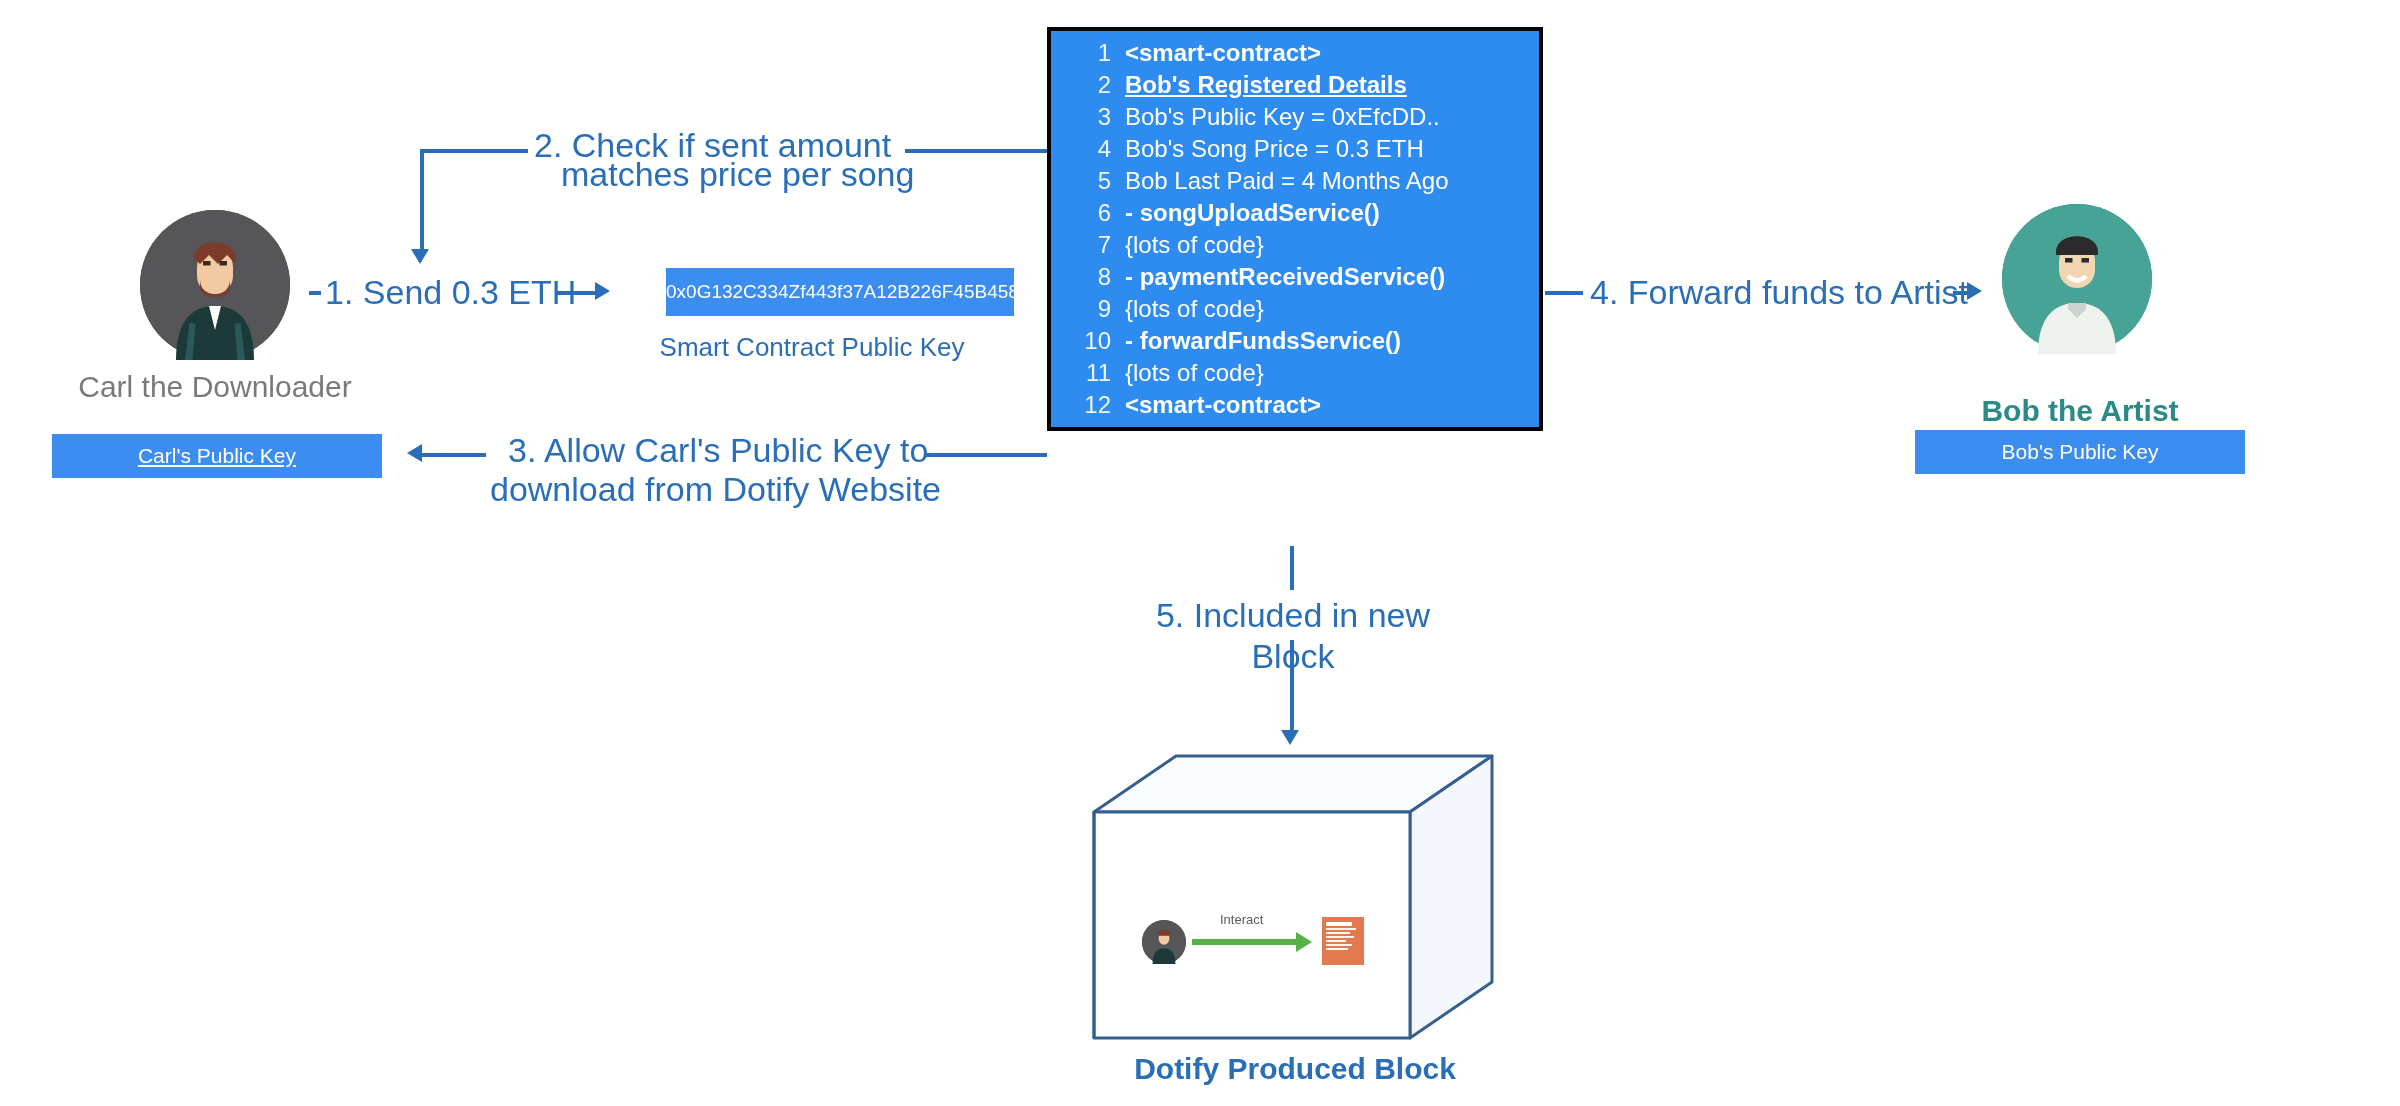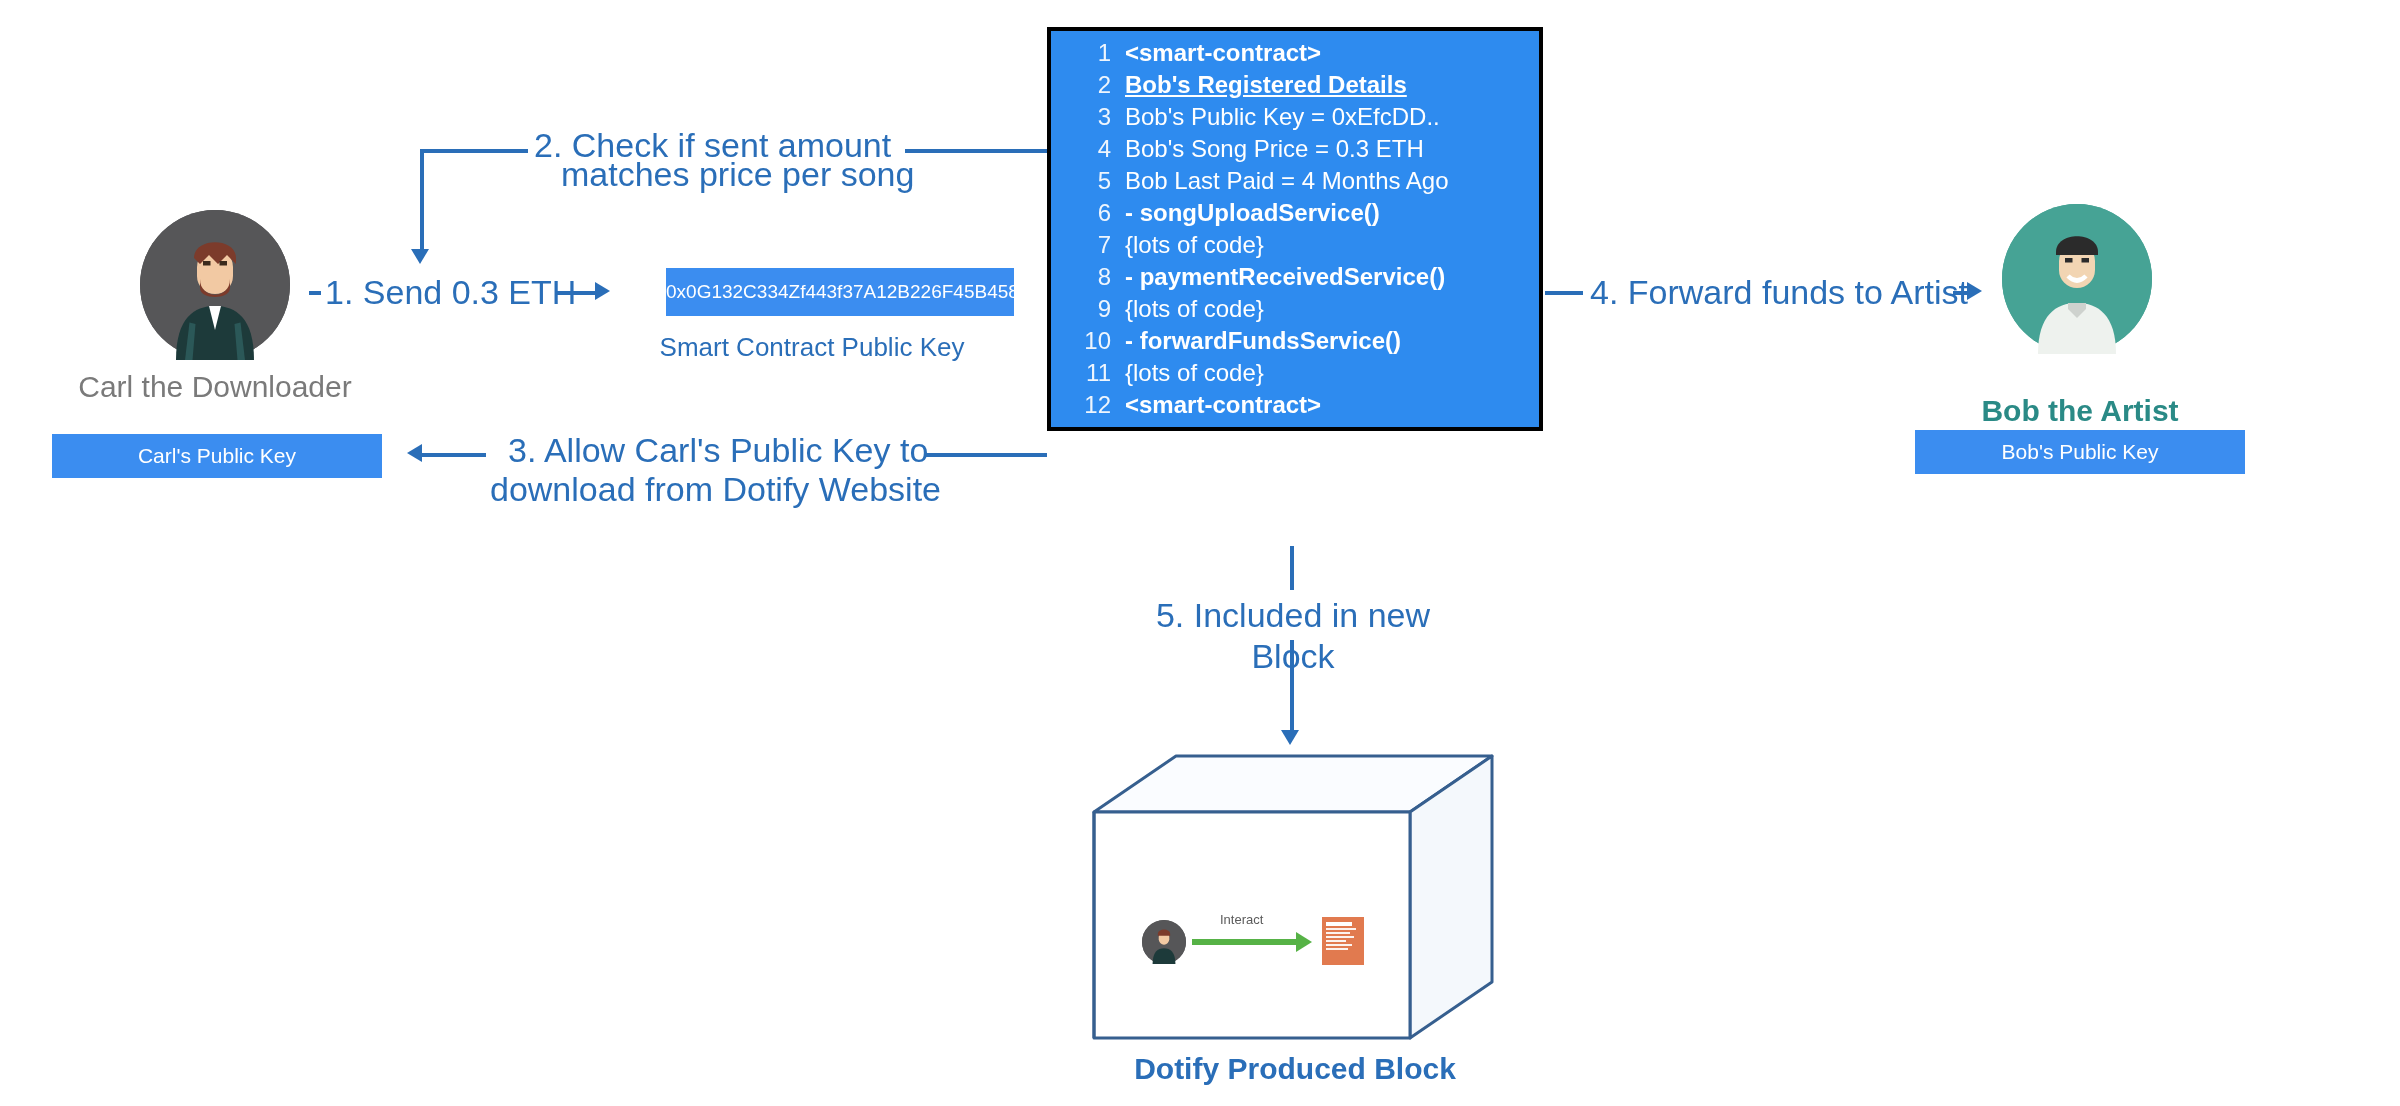--- a/index.html
+++ b/index.html
@@ -94,21 +94,21 @@
     <rect x="38" y="26" width="24" height="30" rx="12" fill="#f2c9a3"></rect>
     <path d="M36 32 C36 18 64 18 64 32 L64 36 L58 30 L52 36 L46 30 L40 36 L36 32 Z" fill="#7c3b2b"></path>
     <path d="M40 46 C40 60 60 60 60 46 L60 52 C60 60 40 60 40 52 Z" fill="#7c3b2b"></path>
     <rect x="42" y="34" width="5" height="3" fill="#3b2a1c"></rect>
     <rect x="53" y="34" width="5" height="3" fill="#3b2a1c"></rect>
     <path d="M30 100 L33 75 L37 76 L35 100 Z" fill="#2b5858"></path>
     <path d="M70 100 L67 75 L63 76 L65 100 Z" fill="#2b5858"></path>
   </svg>
 </div>
 <div class="abs caption gray" style="left:70px; top:370px; width:290px;">Carl the Downloader</div>
-<div class="abs keybox" style="left:52px; top:434px; width:330px;">Carl's Public Key</div>
+<div class="abs keybox" style="left:52px; top:434px; width:330px;text-decoration:underline;">Carl's Public Key</div>
 
 <div class="abs step-label" style="left:325px; top:272px;">1. Send 0.3 ETH</div>
 <div class="hline" style="left:309px; top:291px; width:12px;"></div>
 <div class="hline" style="left:557px; top:291px; width:38px;"></div>
 <div class="ah-right" style="left:595px; top:282px;"></div>
 
 <div class="abs keybox" style="left:618px; top:268px; width:348px; font-size:19px; padding:13px 0;margin-left:48px;">0x0G132C334Zf443f37A12B226F45B4587rN</div>
 <div class="abs keylabel" style="left:618px; top:326px; width:388px;">Smart Contract Public Key</div>
 
 <div class="abs step-label" style="left:534px; top:125px;">2. Check if sent amount</div>

